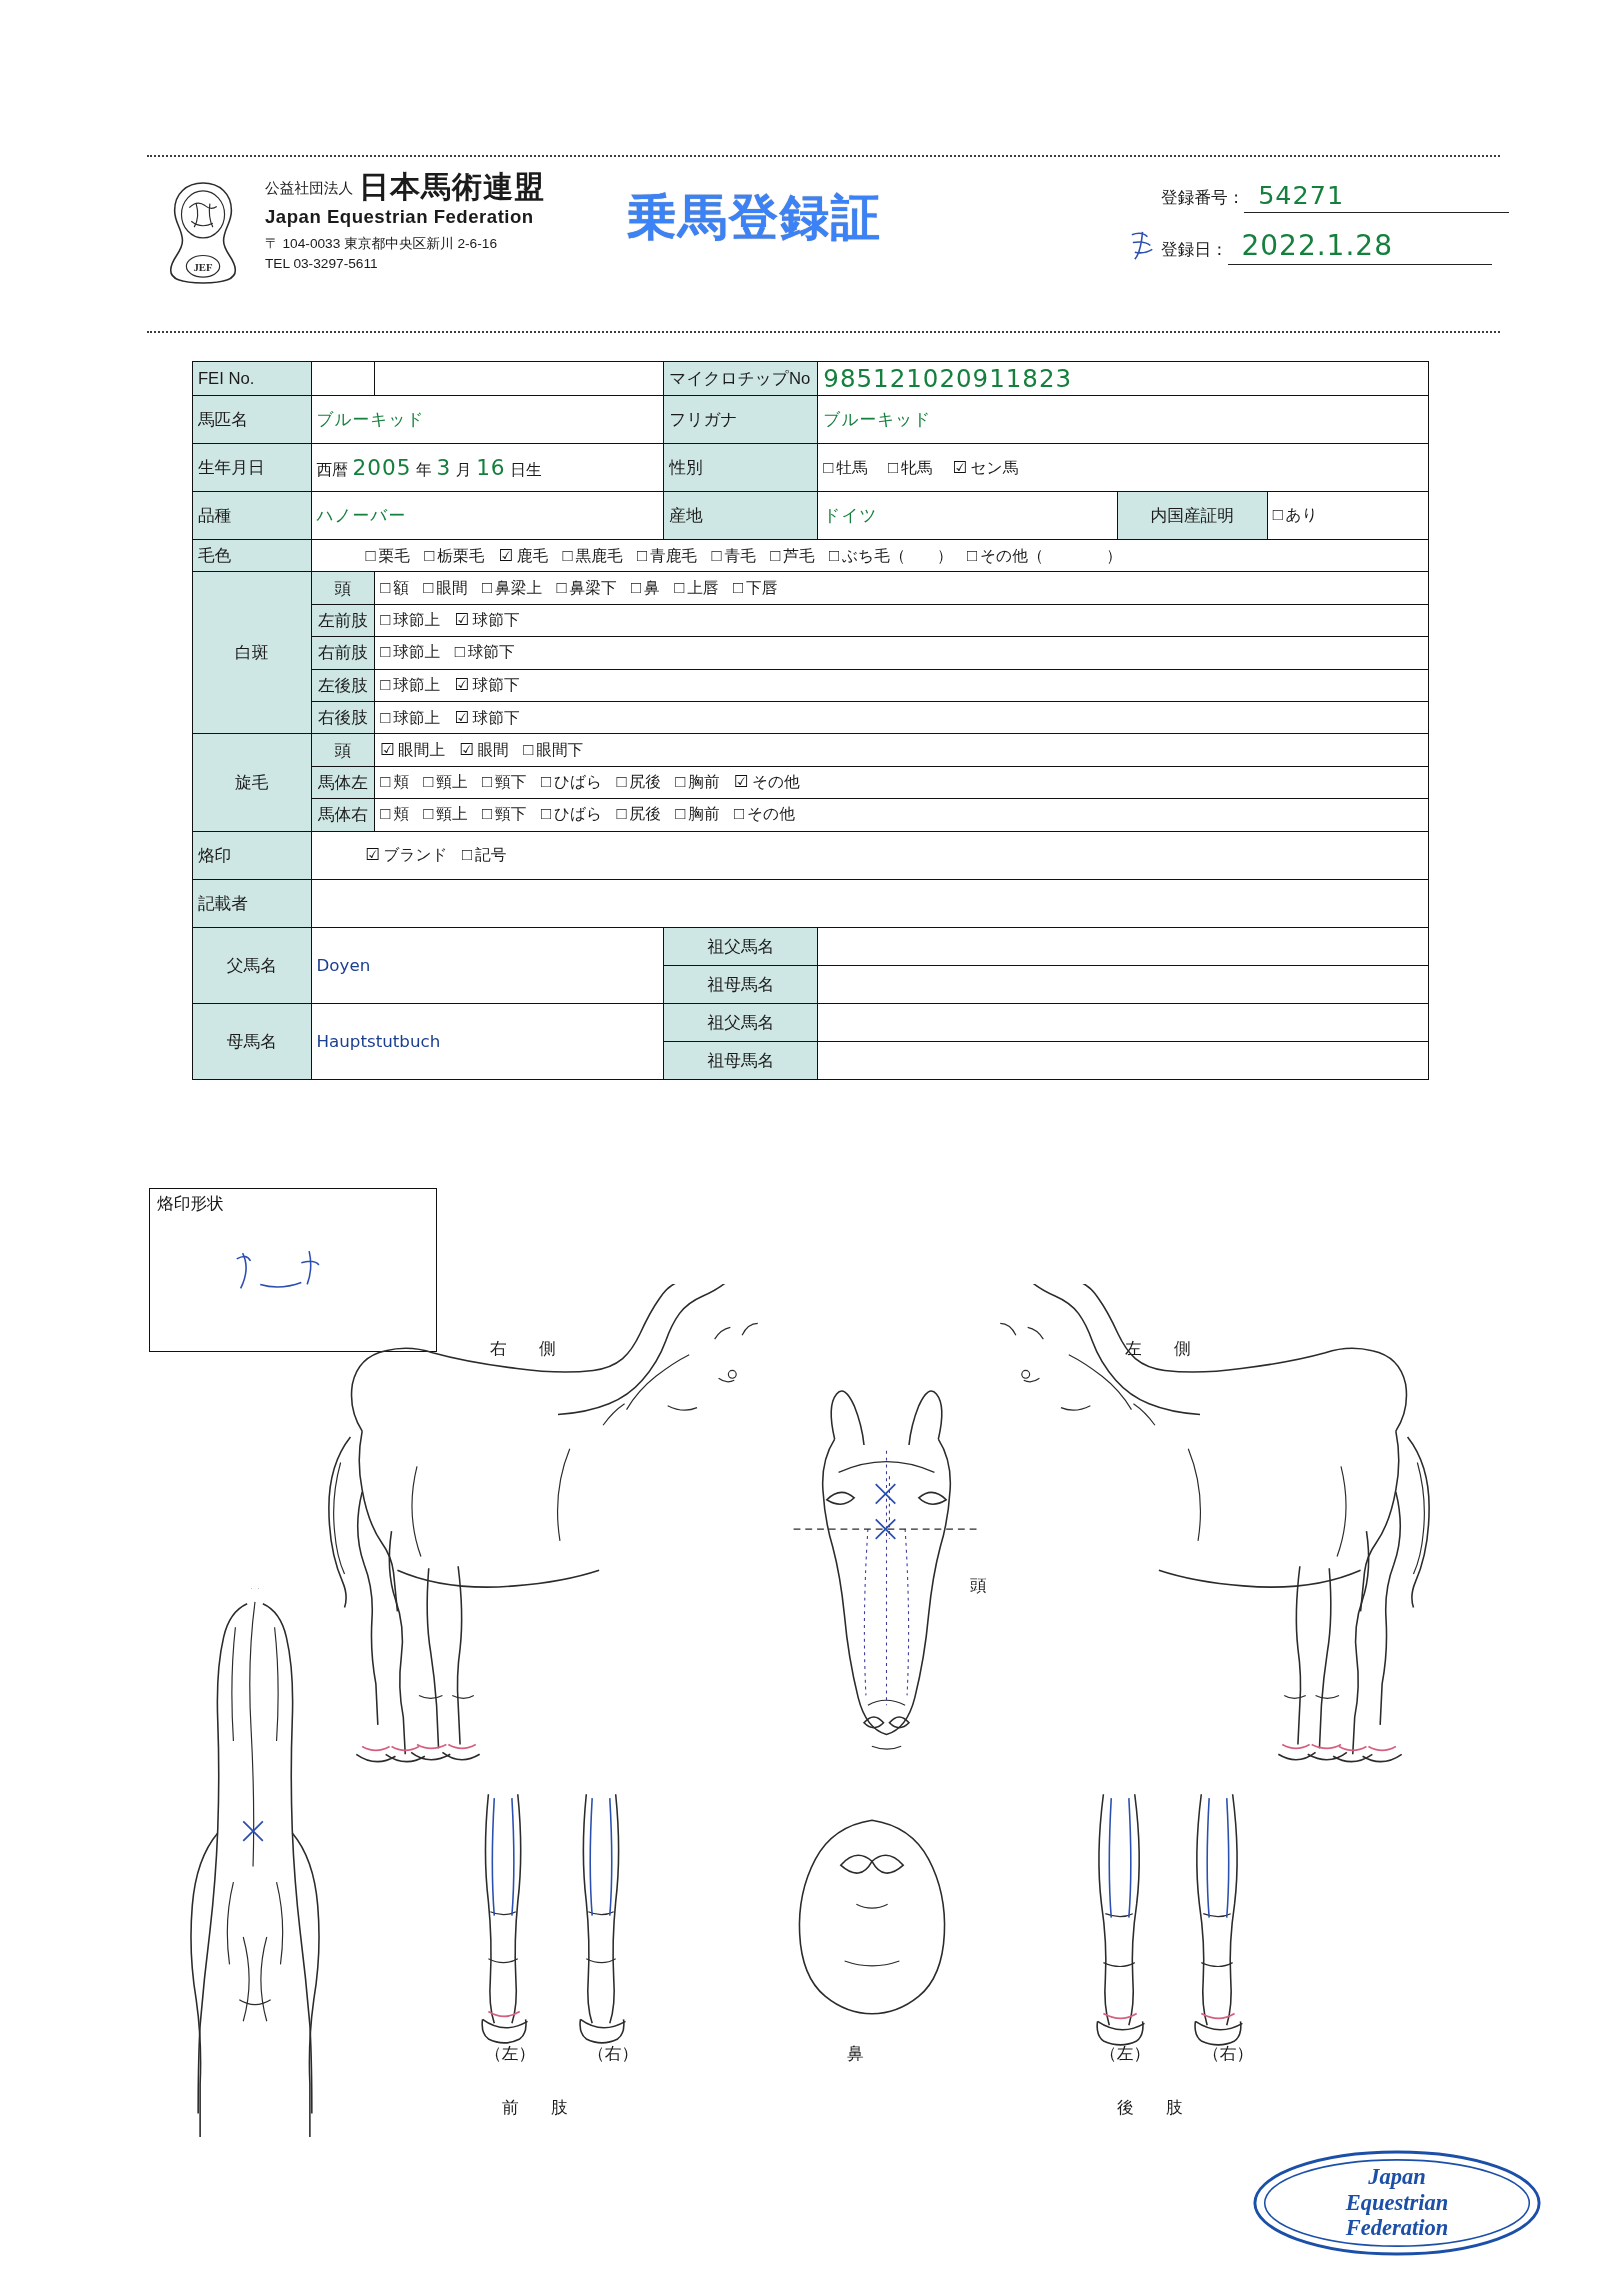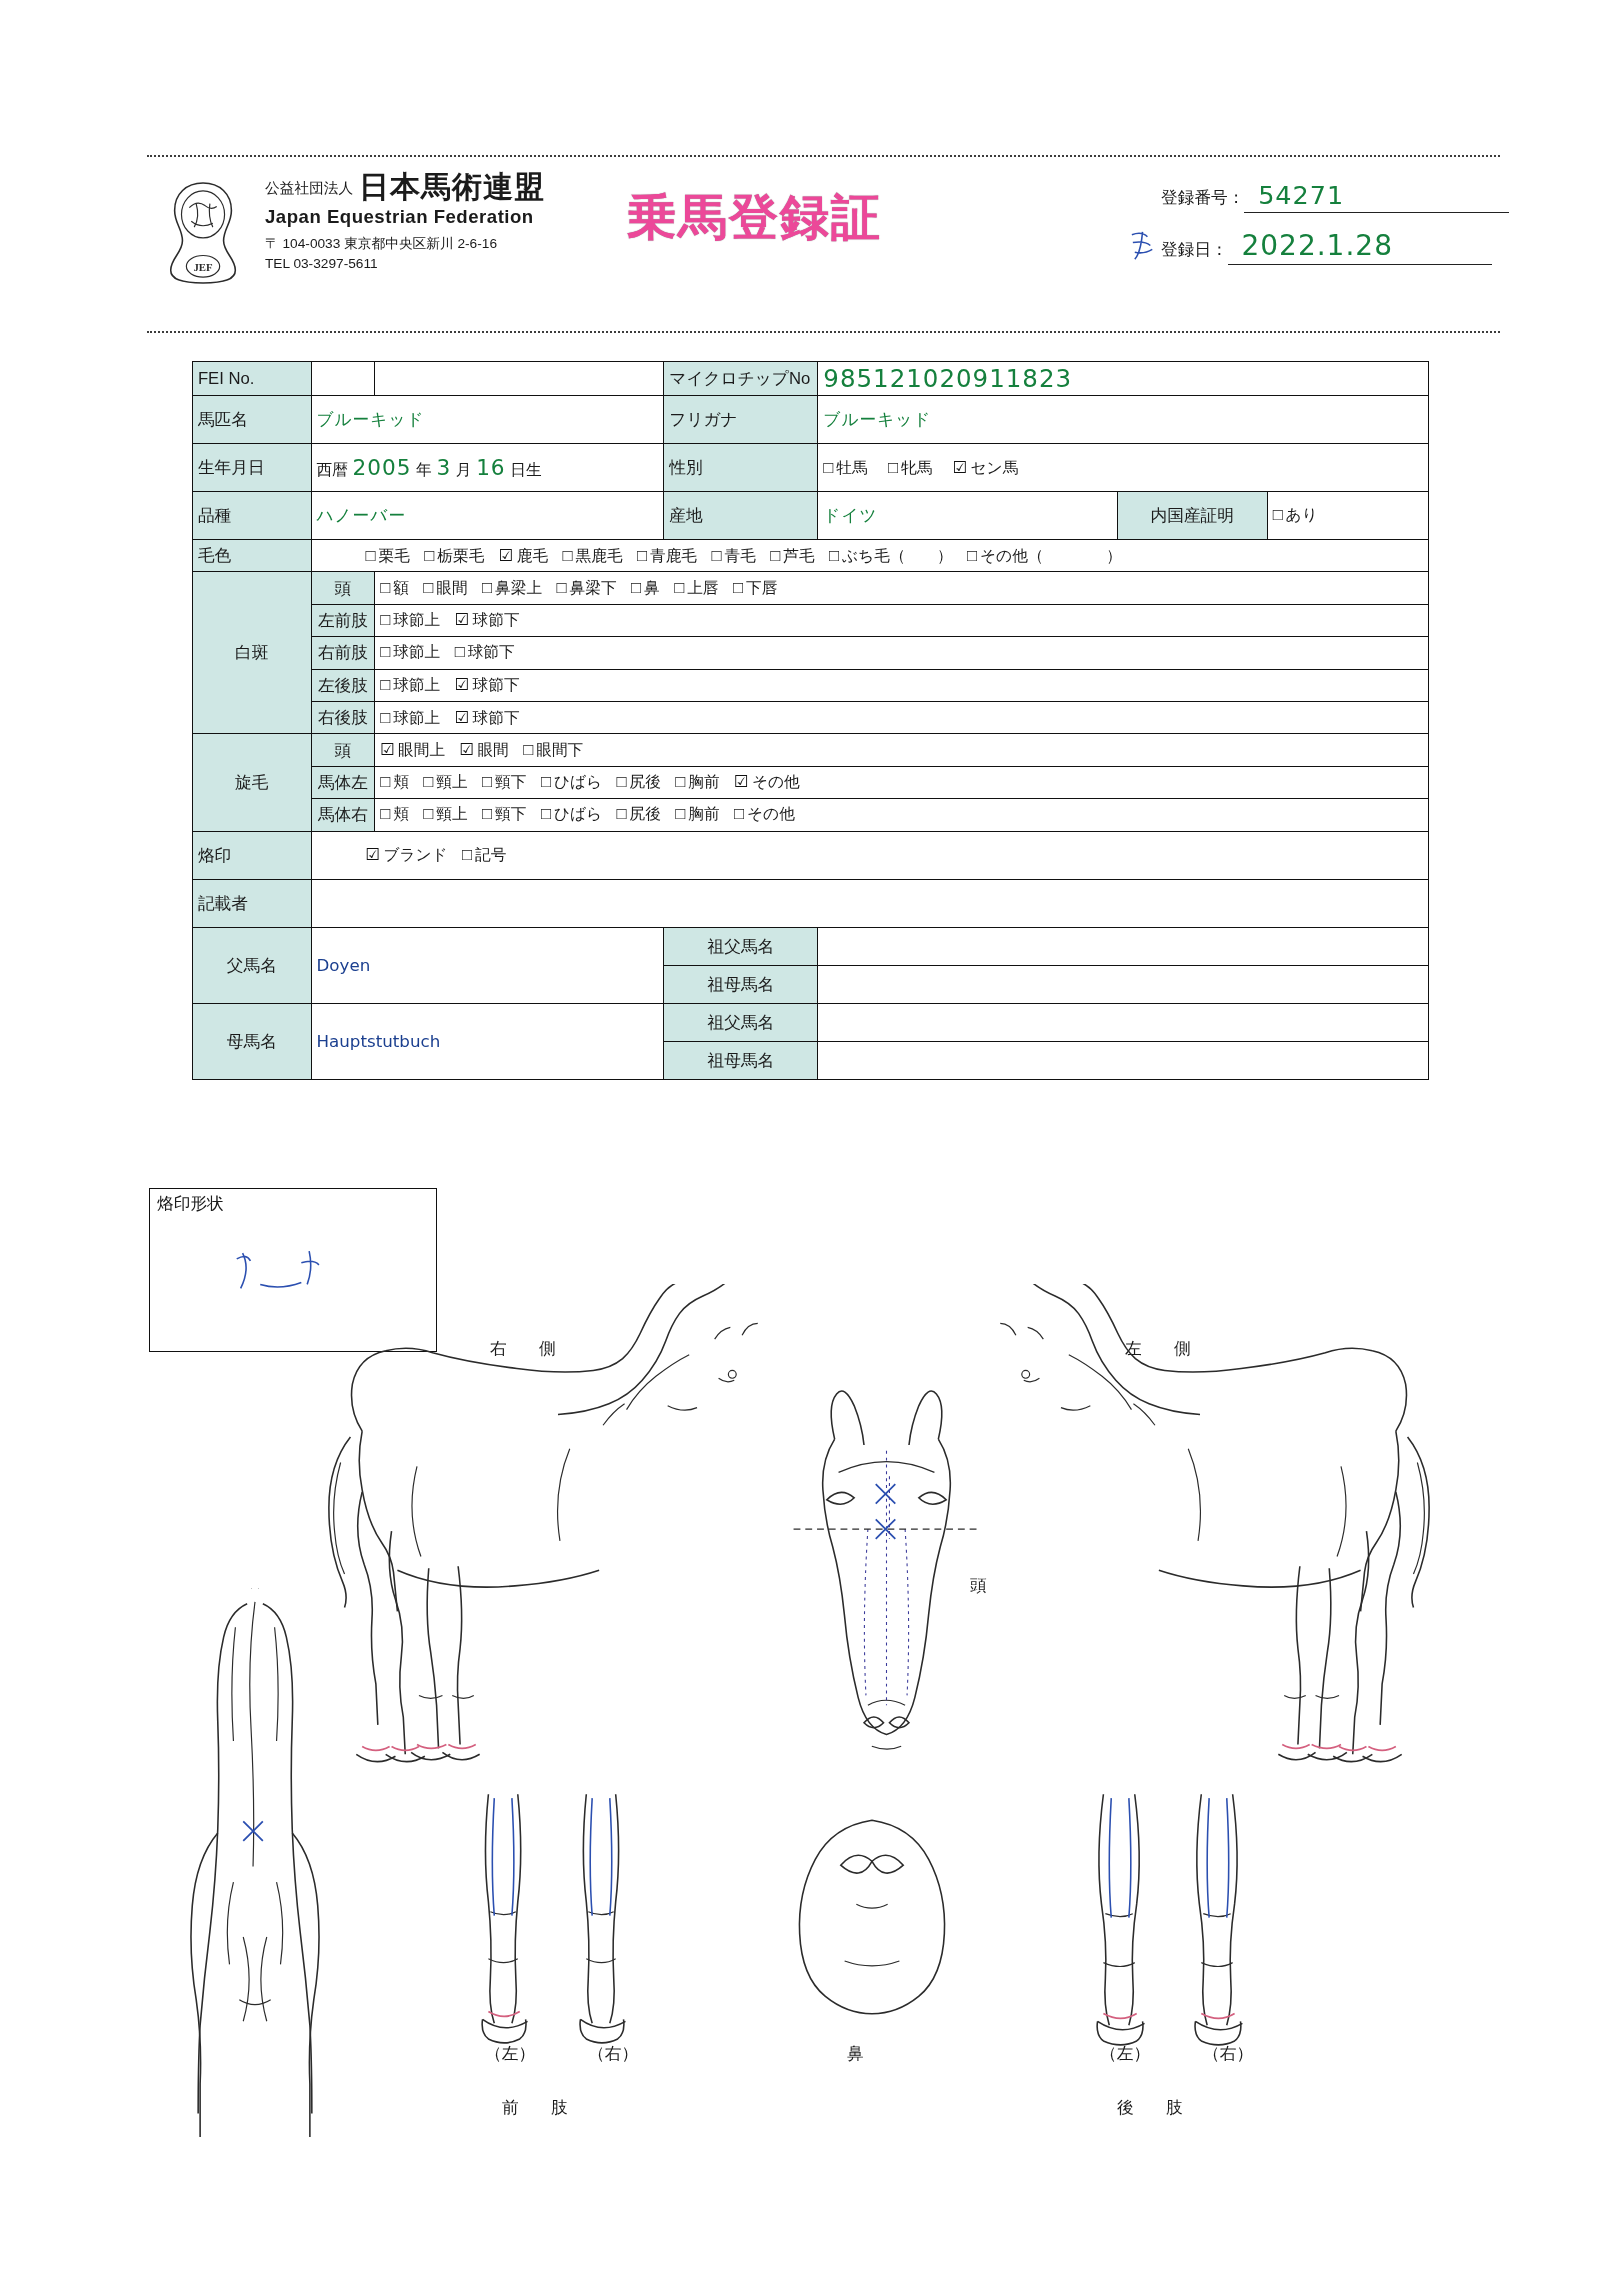--- a/index.html
+++ b/index.html
@@ -24,21 +24,21 @@
   .org-block{position:absolute;left:118px;top:0px;width:372px;}
   .org-line1{display:flex;align-items:flex-end;gap:5.9px;}
   .org-small{font-size:14.7px;letter-spacing:0px;padding-bottom:3.9px;}
   .org-big{font-size:30px;font-weight:bold;letter-spacing:1px;line-height:1;}
   .org-en{font-size:18.6px;letter-spacing:0.5px;margin-top:3.9px;font-family:"Liberation Sans",sans-serif;font-weight:bold;}
   .org-addr{font-size:13.7px;margin-top:6.9px;letter-spacing:0px;}
   .org-tel{font-size:13.7px;margin-top:2.9px;letter-spacing:0px;}
   .doc-title{
     position:absolute;left:480px;top:12.7px;
     font-size:49px;font-weight:bold;letter-spacing:2px;
-    color:#ec4899;
+    color:#3b82f6;
     text-shadow:0 0 1px rgba(0,0,0,.5);
   }
   .reg-no-row,.reg-date-row{position:absolute;display:flex;align-items:flex-end;}
   .reg-no-row{left:1014px;top:7.8px;}
   .reg-date-row{left:1014px;top:57px;}
   .reg-label{font-size:16.7px;padding-bottom:3.9px;white-space:nowrap;}
   .reg-val{
     min-width:245px;border-bottom:1.5px solid #222;
     font-family:"DejaVu Sans",sans-serif;
     font-size:32px;color:#1b3f8f;padding:0 5.9px 2px 13.7px;
@@ -512,15 +512,24 @@
       <path class="ln" d="M128 0 q-8 62 -2 112 q6 40 4 76 q-2 28 4 48"></path>
       <path class="ln" d="M160 0 q8 62 2 112 q-6 40 -4 76 q2 28 -4 48"></path>
       <path class="ln2" d="M130 122 q16 6 28 0 M128 172 q18 8 32 0"></path>
       <path class="bl" d="M136 4 q-4 72 0 122 M154 4 q4 72 0 122"></path>
       <path class="pk" d="M128 224 q18 10 34 0"></path>
       <path class="ln" d="M122 232 q24 16 48 2"></path>
       <path class="ln" d="M122 232 q-2 14 6 20 q18 8 34 0 q8 -6 6 -20"></path>
     </svg>
   </div>
 
+  <div class="jef-oval">
+    <svg width="294" height="113" viewBox="0 0 300 115">
+      <ellipse cx="150" cy="57" rx="145" ry="52" fill="none" stroke="#1b4fa8" stroke-width="3"></ellipse>
+      <ellipse cx="150" cy="57" rx="135" ry="44" fill="none" stroke="#1b4fa8" stroke-width="1.6"></ellipse>
+      <text x="150" y="38" text-anchor="middle" font-family="Liberation Serif, serif" font-style="italic" font-weight="bold" font-size="23" fill="#1b4fa8">Japan</text>
+      <text x="150" y="64" text-anchor="middle" font-family="Liberation Serif, serif" font-style="italic" font-weight="bold" font-size="23" fill="#1b4fa8">Equestrian</text>
+      <text x="150" y="90" text-anchor="middle" font-family="Liberation Serif, serif" font-style="italic" font-weight="bold" font-size="23" fill="#1b4fa8">Federation</text>
+    </svg>
+  </div>
 
 </div>
 
 
 </body></html>

